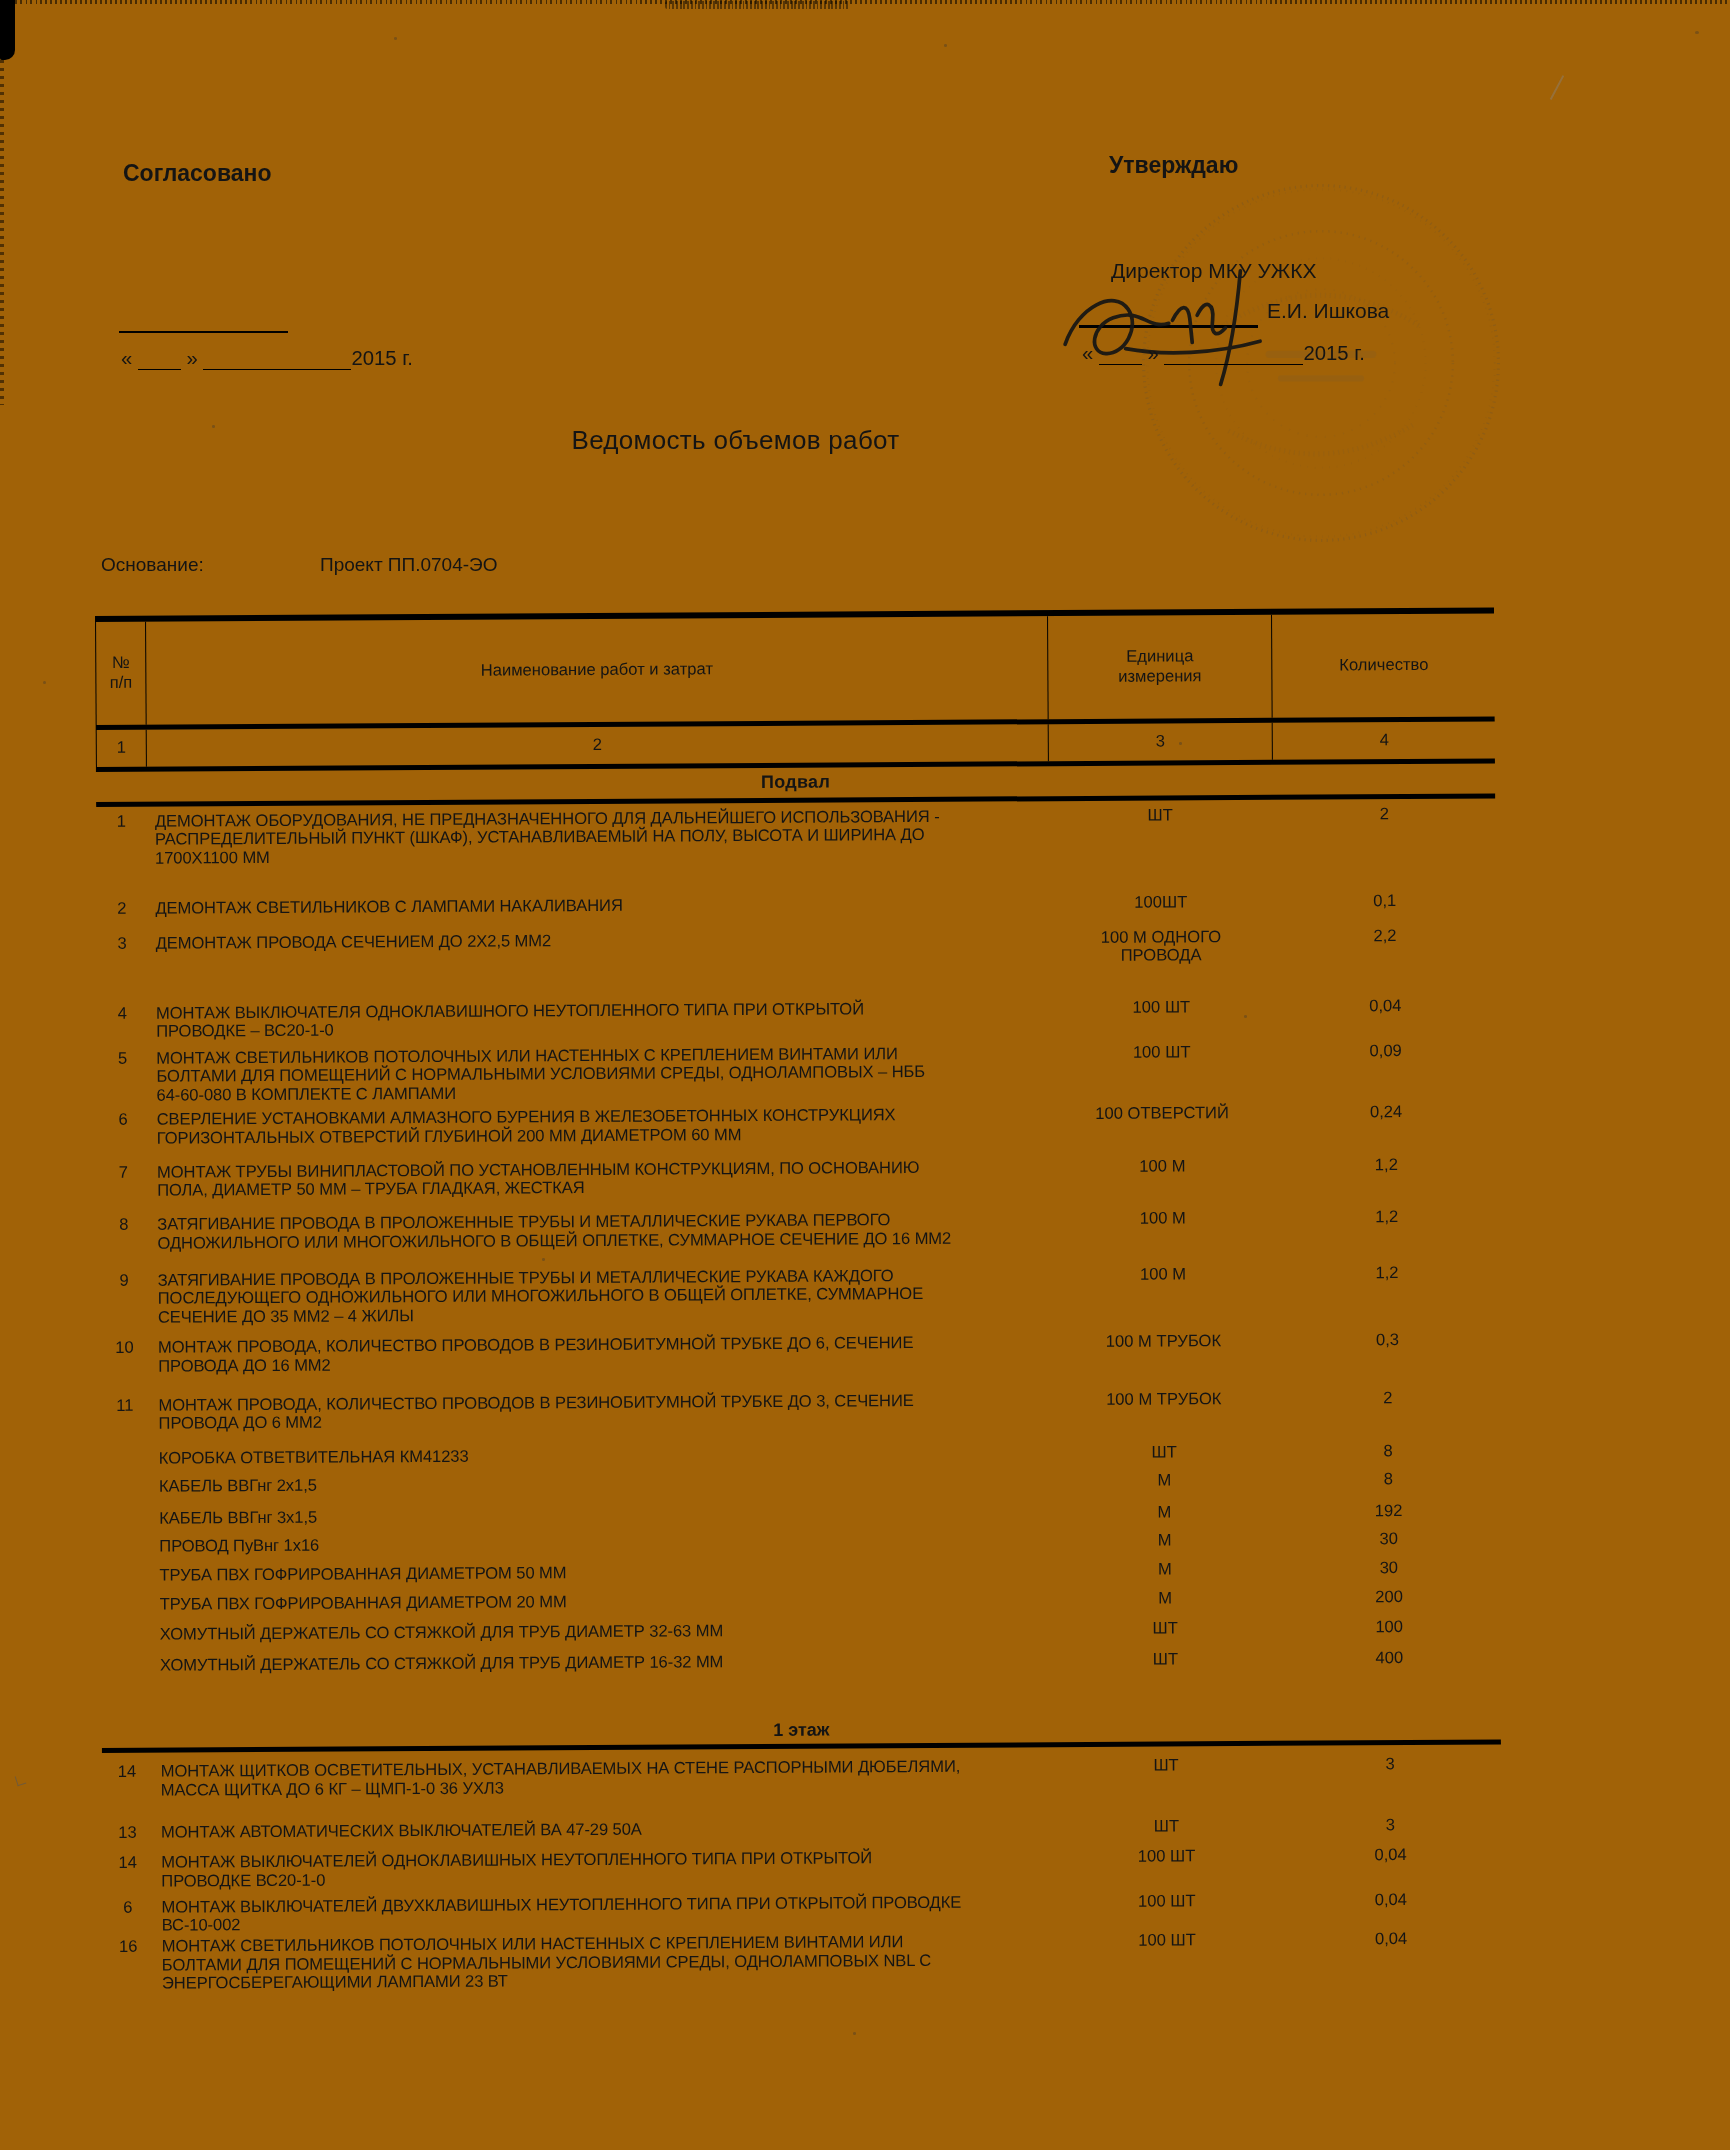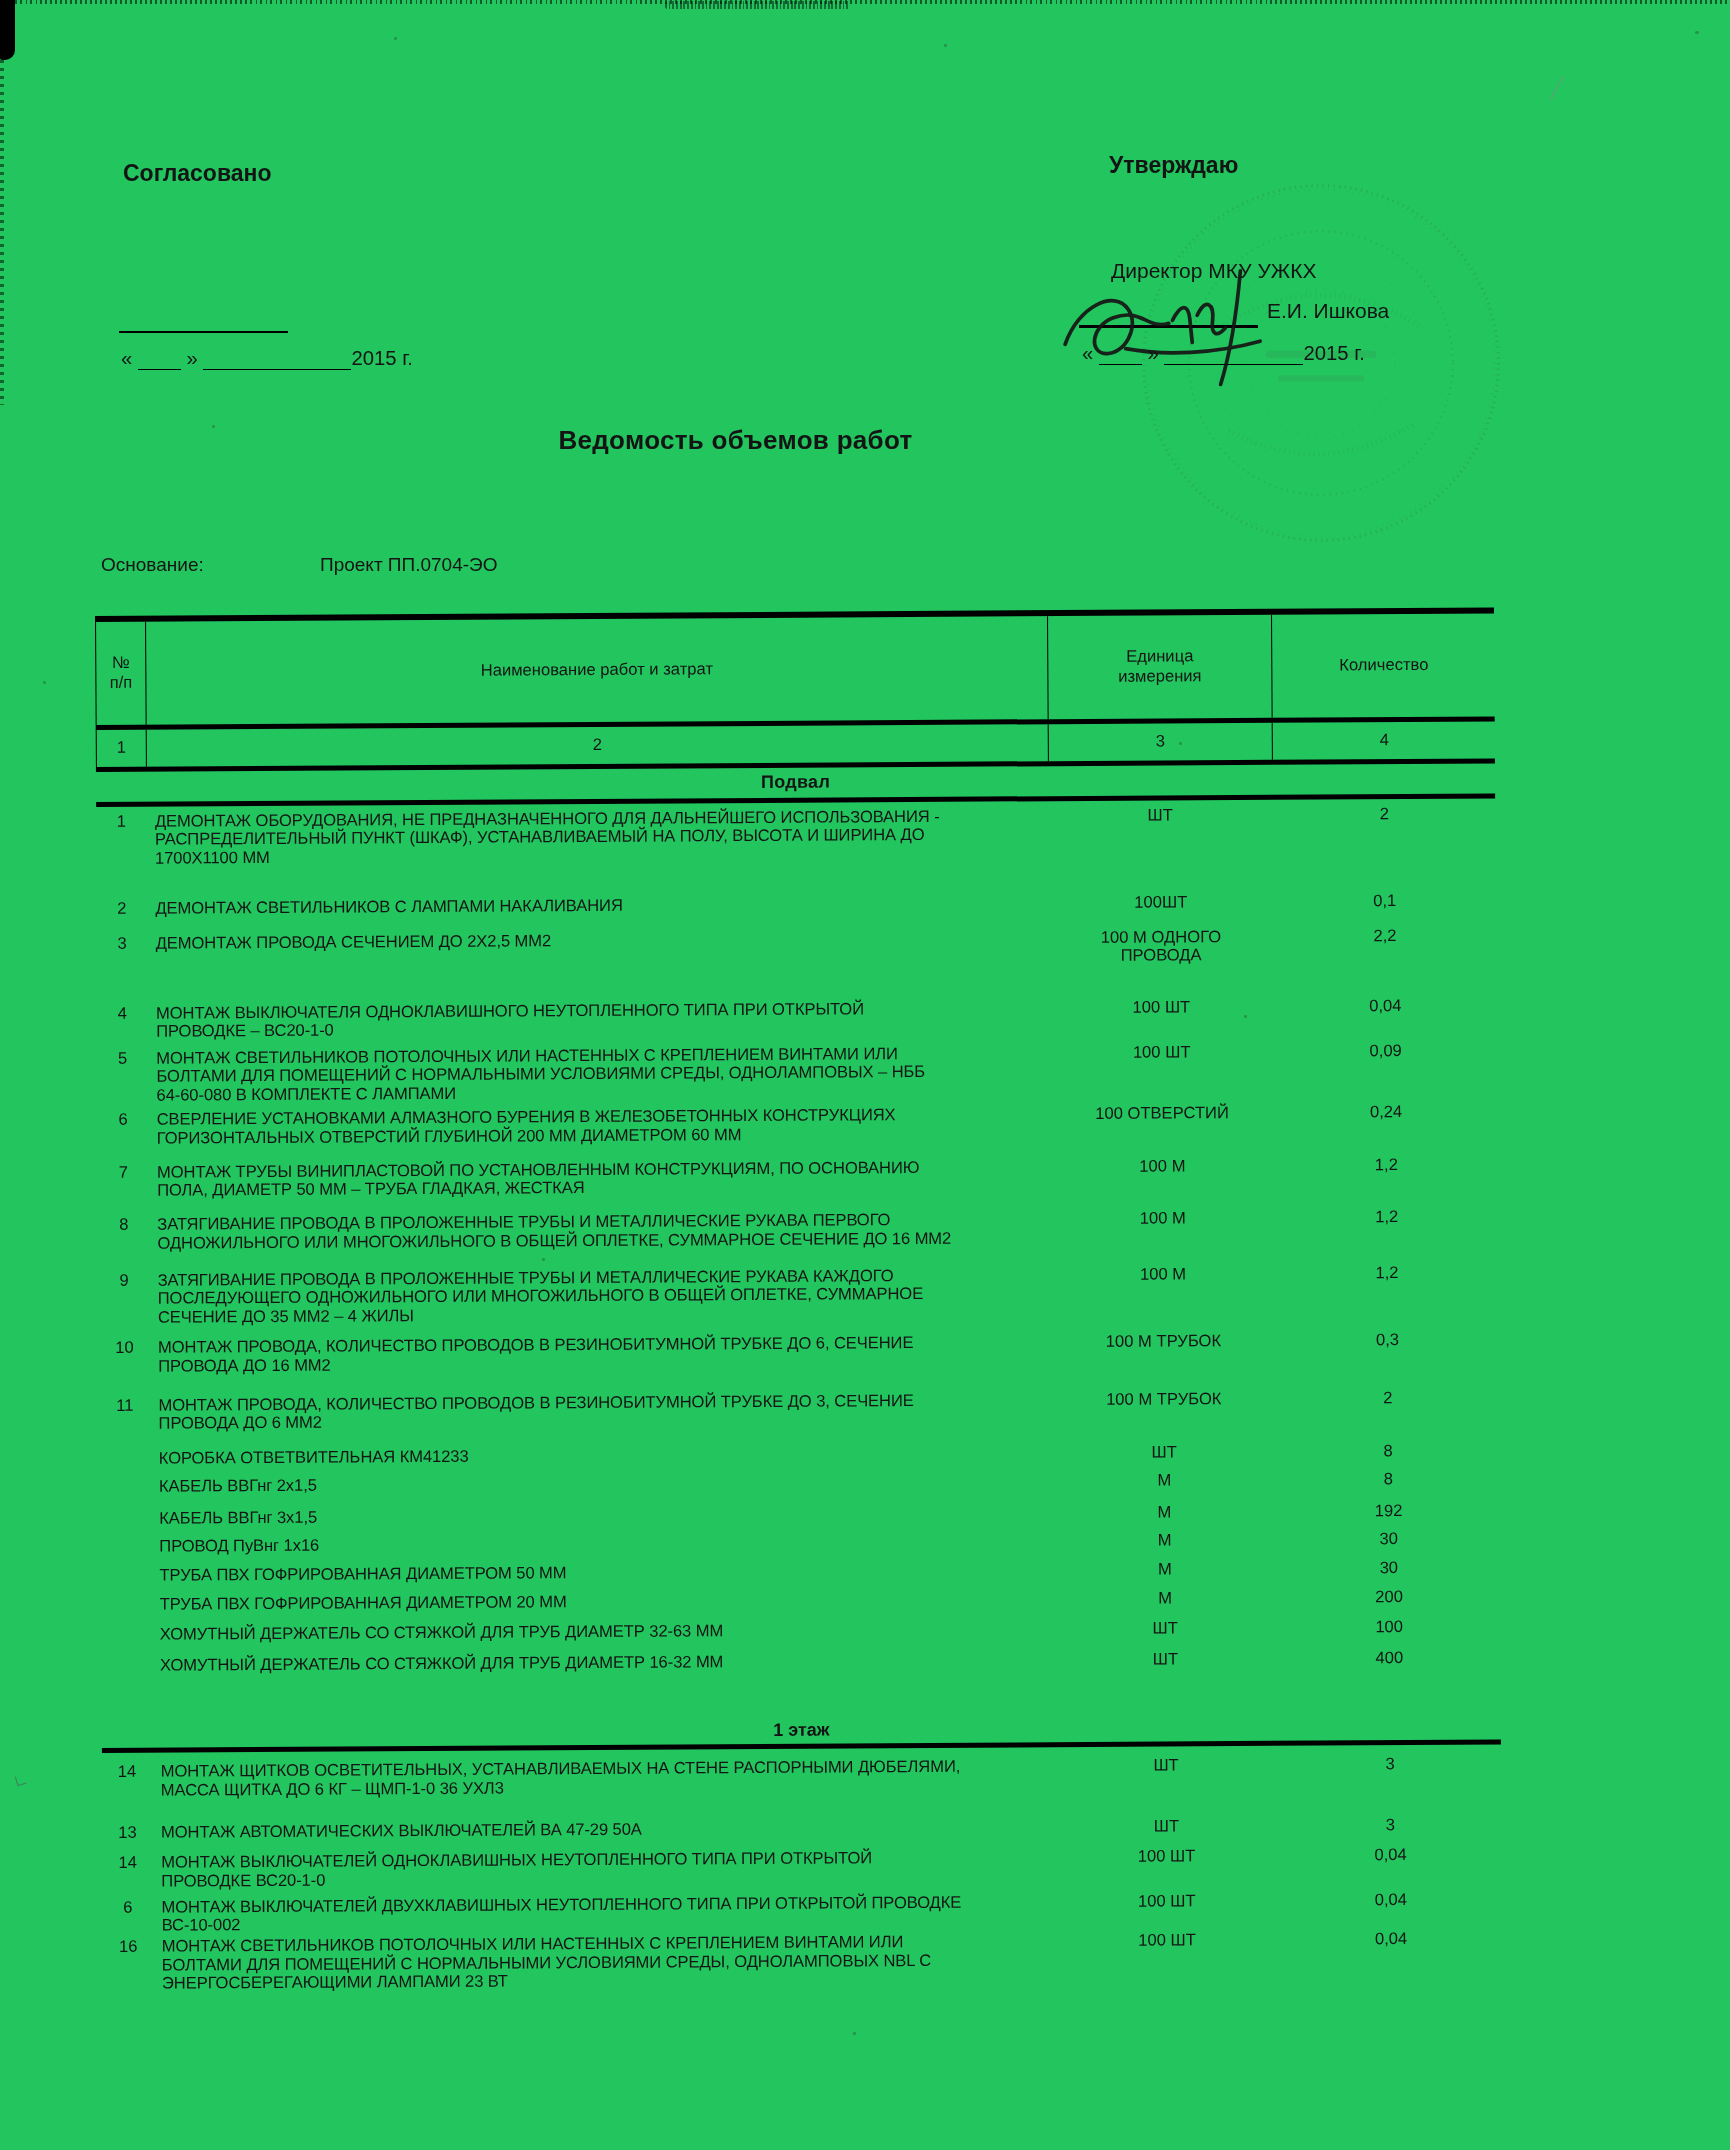--- a/index.html
+++ b/index.html
@@ -1,19 +1,19 @@
 <!DOCTYPE html>
 <html style="font-size:10px"><head>
 <meta charset="utf-8">
 <style>
   * { box-sizing: border-box; margin: 0; padding: 0; }
   html,body { background:#e8e8e8; }
   .page {
     position: relative; width: 1731px; height: 2151px;
-    background: #22c55e; overflow: hidden;
+    background: #a16207; overflow: hidden;
     font-family: "Liberation Sans", sans-serif; color: #141414;
   }
   
   .noise-top { position:absolute; left:0; top:0; width:1731px; height:4.3px;
     background:repeating-linear-gradient(90deg,#000 0 2.5px,transparent 2.5px 5.5px,#000 5.5px 6.8px,transparent 6.8px 10px);
     opacity:.55; }
   .noise-top2 { position:absolute; left:665px; top:1.2px; width:185px; height:8px;
     background:repeating-linear-gradient(90deg,rgba(0,0,0,.75) 0 1.8px,transparent 1.8px 3.7px); opacity:.6; border-radius:2.5px; }
   .corner-blob { position:absolute; left:0; top:0; width:15px; height:60px; background:#000;
     border-radius:0 0 10px 1.8px; }
@@ -34,21 +34,21 @@
   .date-line { position:absolute; font-size:20.3px; white-space:nowrap; }
   .date-left  { left:121px;  top:347px; }
   .date-right { left:1082px; top:342px; }
   .blank { display:inline-block; border-bottom:1.8px solid #000; height:21px; vertical-align:bottom; }
   .w70 { width:43px; } .w240 { width:148px; } .w225 { width:139px; }
   
   .stamp { position:absolute; left:1136px; top:172px; width:370px; height:382px; opacity:.9; }
   .signature { position:absolute; left:1054px; top:261px; width:253px; height:142px; }
   
   .doc-title    { position:absolute; left:0; top:425px; width:1435px; text-align:center;
-    font-size:26px; font-weight:bold; letter-spacing:0.3px;padding-left:36px; }
+    font-size:26px; font-weight:normal; letter-spacing:0.3px;padding-left:36px; }
   .doc-subtitle { position:absolute; left:0; top:500px; width:1429px; text-align:center; font-size:19px; }
   .basis-label  { position:absolute; left:101px; top:554px; font-size:19px; }
   .basis-value  { position:absolute; left:320px; top:554px; font-size:19px; }
   
   .vtable { position:absolute; left:95px; top:616px; width:1399px;
     transform:rotate(-0.35deg); transform-origin:0 0; }
   .tline  { height:5.5px; background:#000; }
   .tline8 { height:5px; background:#000; }
   .tgrid  { display:grid; grid-template-columns:50px 902px 224px 224px; }
   .thead  { height:103px; }

